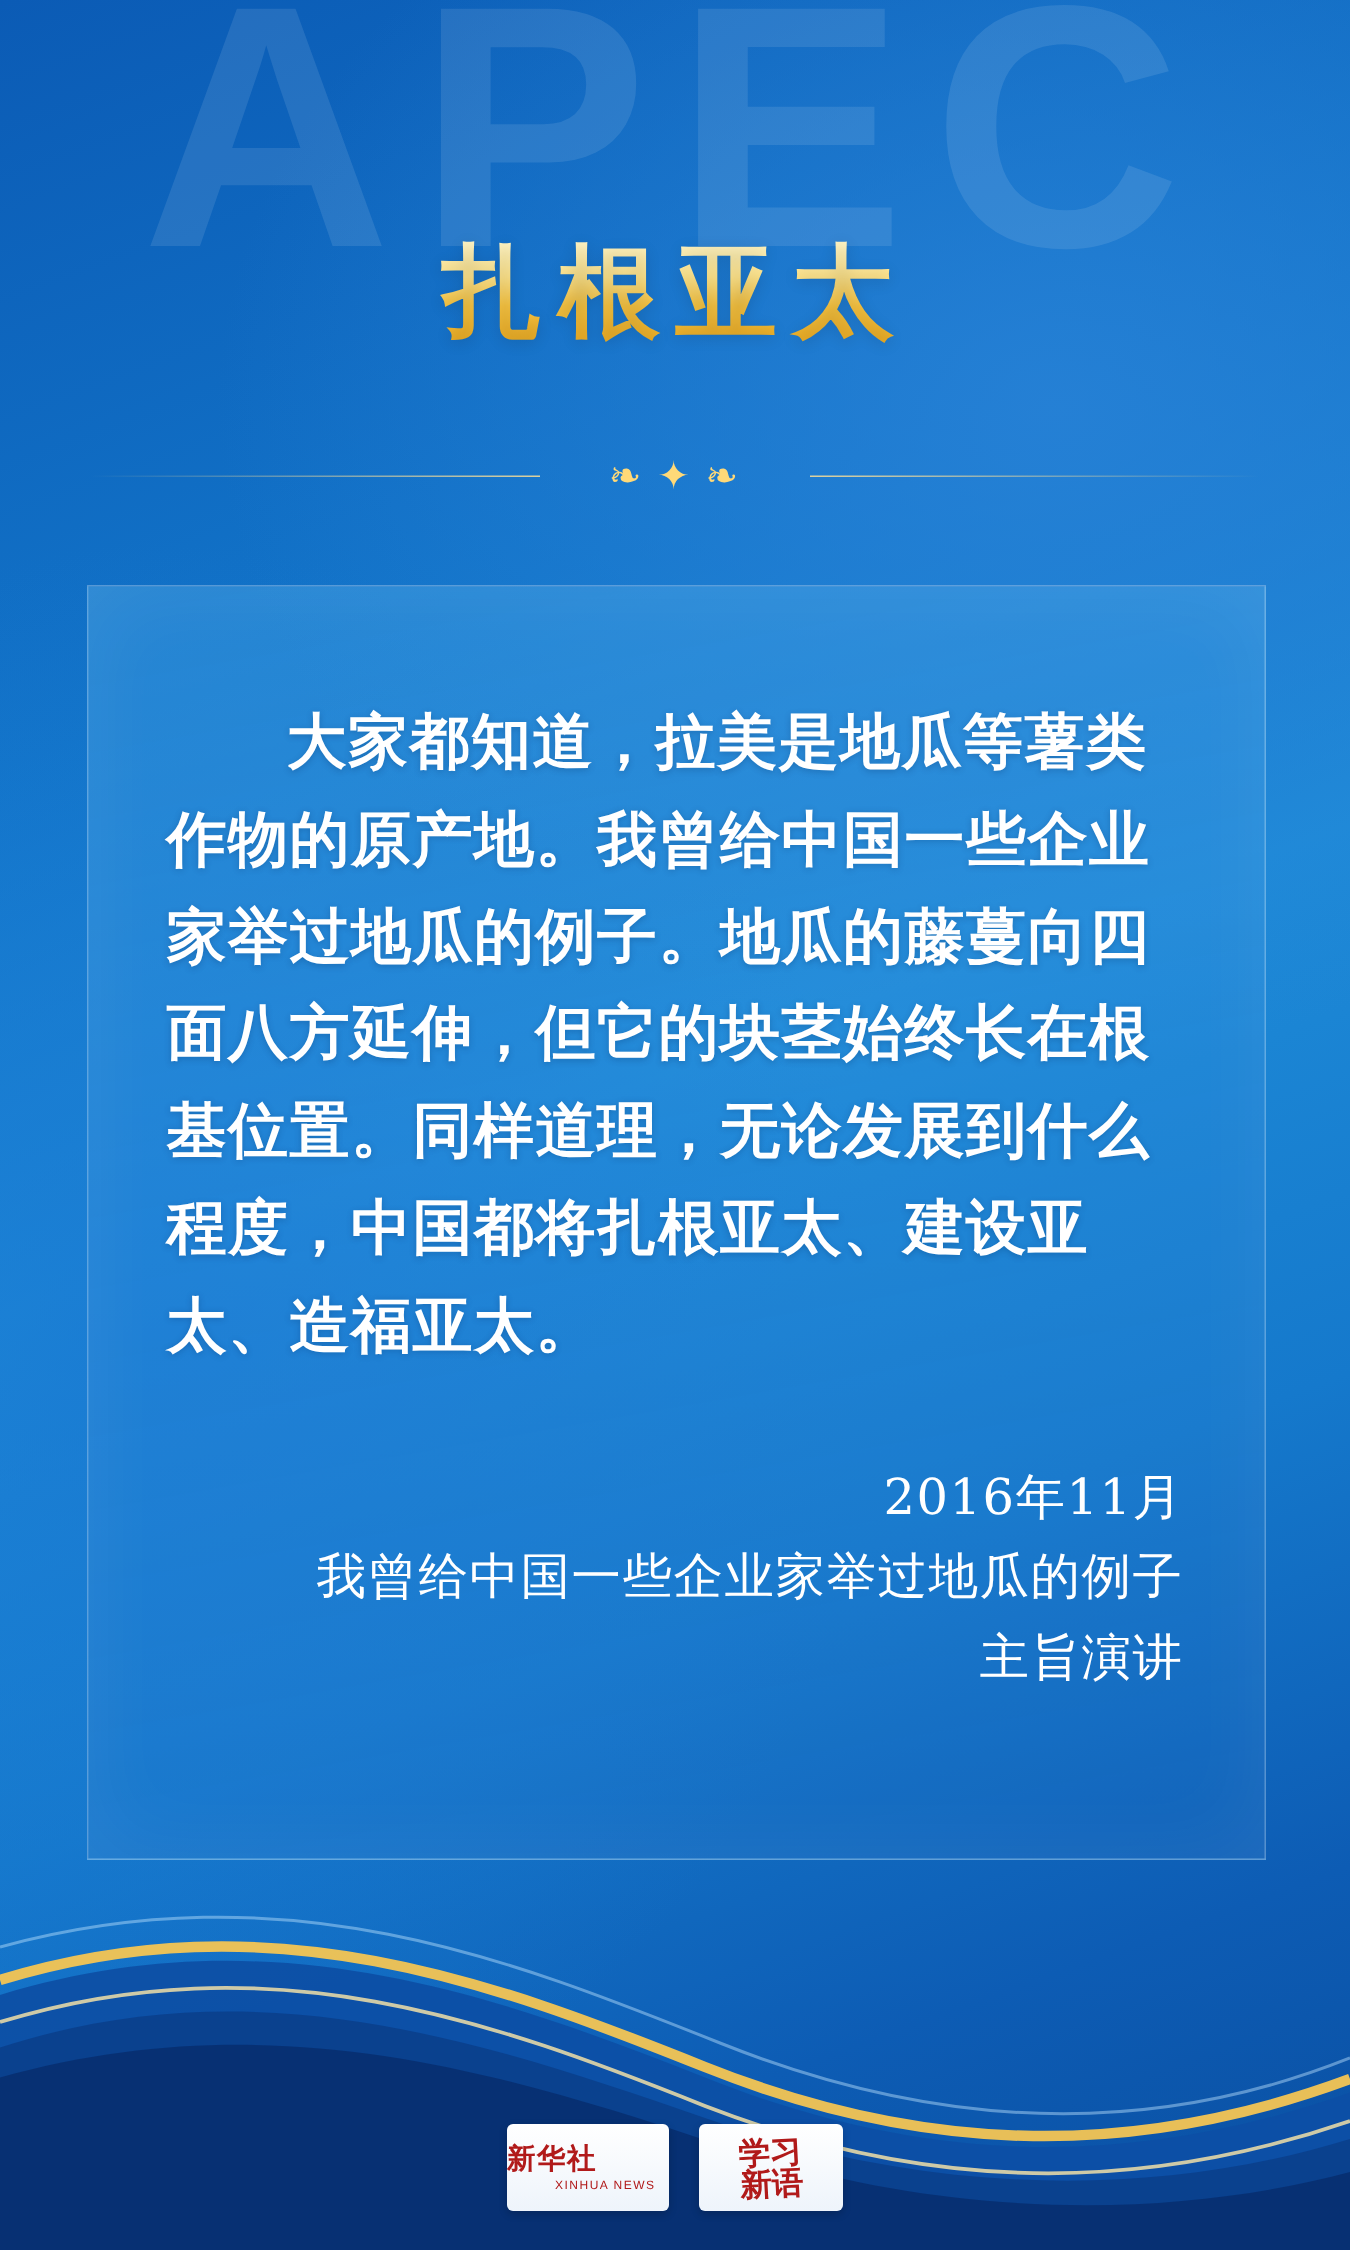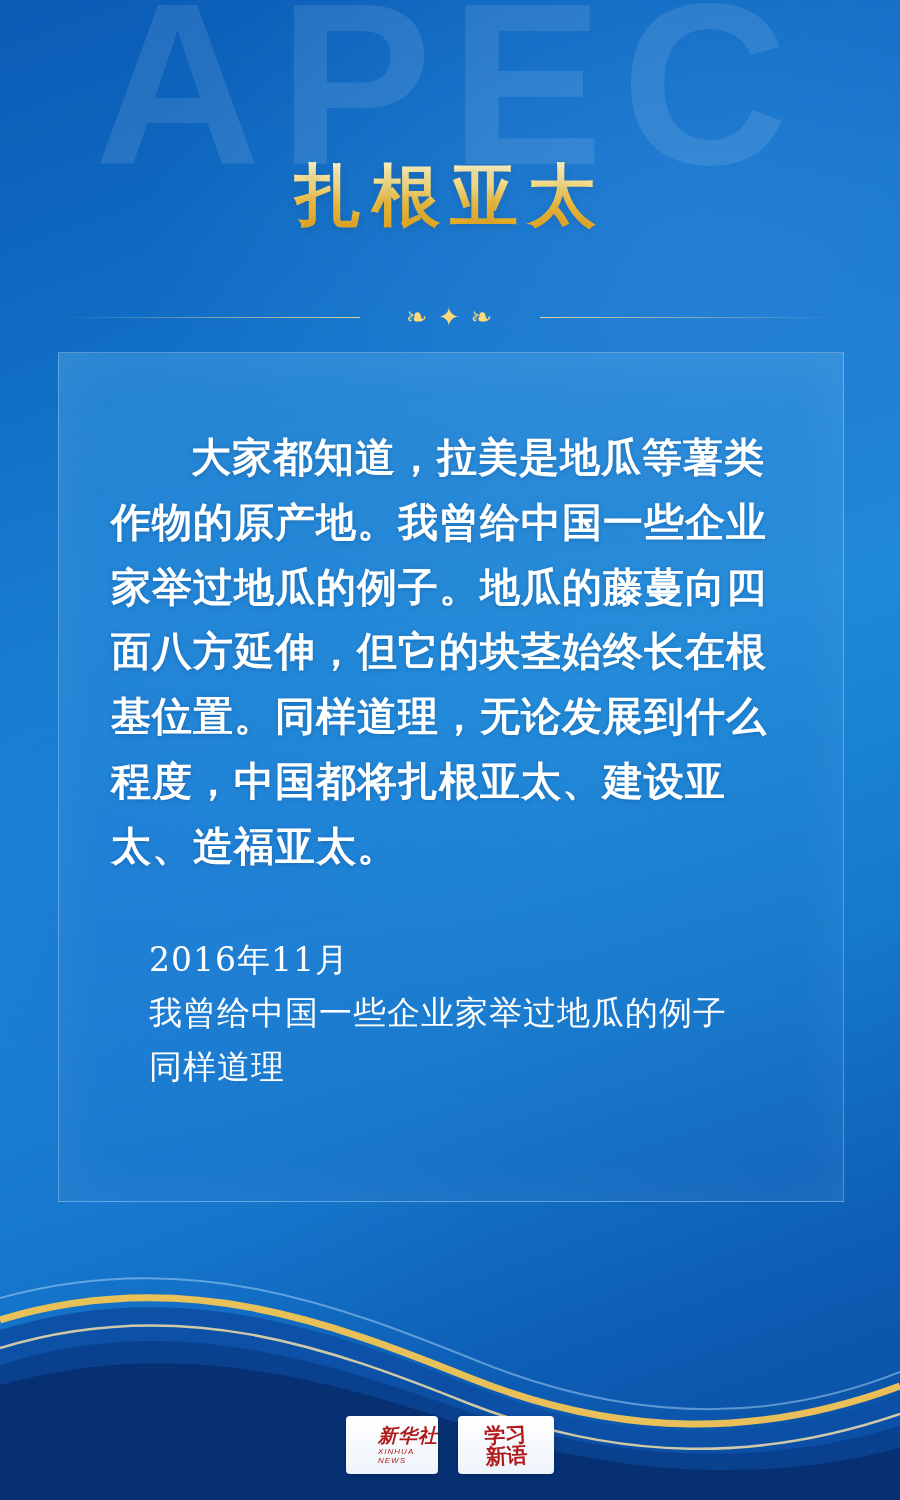--- a/index.html
+++ b/index.html
@@ -86,21 +86,21 @@
     justify-content: center;
     color: #ffd978;
     font-size: 26px;
     letter-spacing: 2px;
   }
 
   
   .card {
     position: absolute;
     left: 58px;
-    top: 352px;
+    top: 390px;
     width: 784px;
     height: 848px;
     background: linear-gradient(170deg, rgba(80,175,235,0.34) 0%, rgba(45,140,220,0.30) 45%, rgba(30,110,195,0.26) 100%);
     border: 1px solid rgba(255,255,255,0.28);
     box-shadow: inset 0 0 60px rgba(255,255,255,0.07);
   }
 
   .quote {
     position: absolute;
     left: 52px;
@@ -114,20 +114,21 @@
     text-indent: 80px;
     letter-spacing: 1px;
     text-shadow: 0 1px 4px rgba(0,40,90,0.25);
   }
 
   .attribution {
     position: absolute;
     right: 54px;
     top: 580px;
     width: 640px;
+    text-align: right;
     font-family: "DejaVu Serif", "Liberation Serif", serif;
     font-size: 33px;
     line-height: 1.62;
     color: #ffffff;
     letter-spacing: 1px;
   }
   .attribution div { white-space: nowrap; }
 
   
   .waves {
@@ -143,30 +144,29 @@
     position: absolute;
     left: 0;
     bottom: 26px;
     width: 900px;
     display: flex;
     align-items: center;
     justify-content: center;
     gap: 20px;
   }
   .logo-xinhua {
-    width: 92px;
+    width: 108px;
     height: 58px;
     border-radius: 4px;
     background: linear-gradient(180deg, #ffffff 0%, #eef4fb 100%);
     display: flex;
     flex-direction: column;
-    align-items: flex-end;
+    align-items: flex-start;
     justify-content: center;
     box-shadow: 0 2px 6px rgba(0,0,0,0.2);
-    font-style: italic;
   }
   .logo-xinhua .cn {
     font-family: "DejaVu Serif", serif;
     font-weight: bold;
     font-size: 19px;
     color: #b11a1a;
     letter-spacing: 1px;
     line-height: 1.1;
   }
   .logo-xinhua .en {
@@ -213,21 +213,21 @@
     <div class="line"></div>
     <div class="line right"></div>
     <div class="orn">❧ ✦ ❧</div>
   </div>
 
   <div class="card">
     <div class="quote">大家都知道，拉美是地瓜等薯类作物的原产地。我曾给中国一些企业家举过地瓜的例子。地瓜的藤蔓向四面八方延伸，但它的块茎始终长在根基位置。同样道理，无论发展到什么程度，中国都将扎根亚太、建设亚太、造福亚太。</div>
     <div class="attribution">
       <div>2016年11月</div>
       <div>我曾给中国一些企业家举过地瓜的例子</div>
-      <div>同样道理</div>
+      <div>主旨演讲</div>
     </div>
   </div>
 
   <svg class="waves" viewBox="0 0 900 320" preserveAspectRatio="none">
     <path d="M0,150 C180,95 330,150 470,205 C620,265 760,265 900,215 L900,320 L0,320 Z" fill="#0d4fa5" opacity="0.95"></path>
     <path d="M0,185 C170,130 320,180 470,232 C620,284 770,286 900,246 L900,320 L0,320 Z" fill="#0a3f8c" opacity="0.9"></path>
     <path d="M0,205 C180,155 330,200 480,250 C630,300 780,300 900,268 L900,320 L0,320 Z" fill="#072f72" opacity="0.95"></path>
     <path d="M0,140 C180,85 330,142 470,198 C620,258 760,258 900,206" fill="none" stroke="#f4c553" stroke-width="7" opacity="0.95"></path>
     <path d="M0,168 C180,113 330,168 470,224 C620,282 760,282 900,234" fill="none" stroke="#ffe9a8" stroke-width="2.5" opacity="0.8"></path>
     <path d="M0,118 C190,66 340,126 480,182 C630,242 770,244 900,192" fill="none" stroke="#bfe4ff" stroke-width="2" opacity="0.45"></path>

